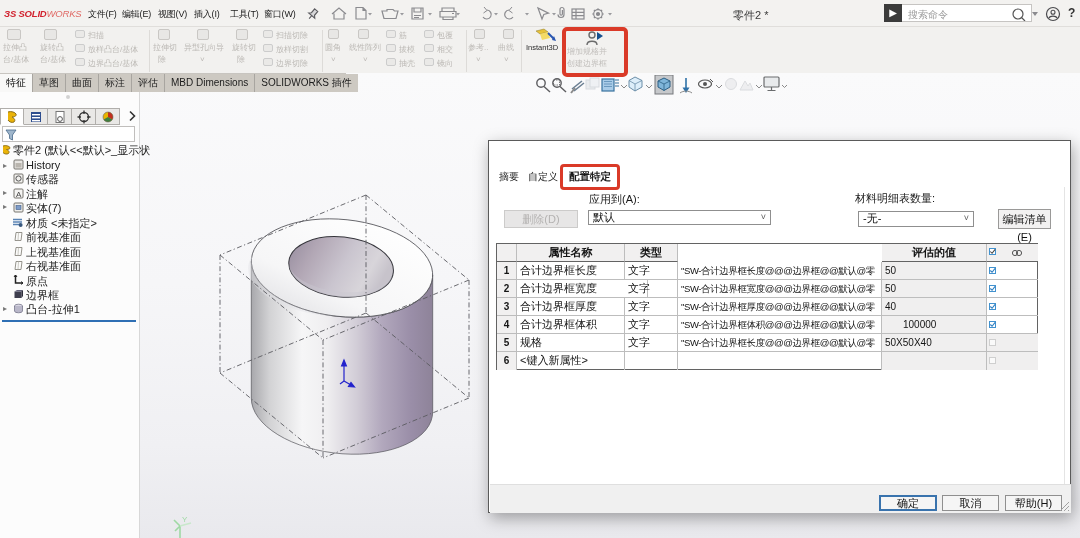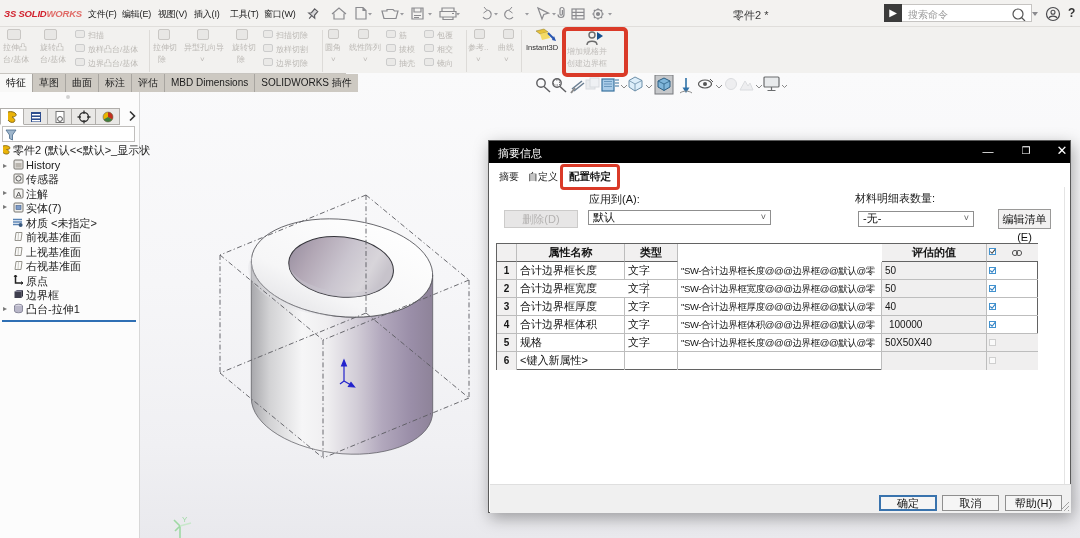--- a/index.html
+++ b/index.html
@@ -54,21 +54,21 @@
 .cb{position:absolute;width:7px;height:7px;border:1px solid #4292cf;background:#fff}
 .cb.off{border-color:#cfcfcf}
 
 #dfoot{position:absolute;left:1px;top:343px;width:581px;height:29px;background:#f0f0f0;border-top:1px solid #dfdfdf}
 .fbtn{position:absolute;top:354px;width:57px;height:16px;background:#f5f5f5;border:1px solid #8f8f8f;font-size:11px;text-align:center;line-height:14px;color:#111}
 .fbtn.def{border:2px solid #3973ad;line-height:12px}
 </style></head>
 <body>
 <div id="viewport" class="abs"></div>
 <div id="menubar" class="abs"></div>
-<div class="abs logo">ЗS <span style="font-style:italic;color:#d1212e">SOLID</span><span style="font-weight:bold;color:#e06a66">WORKS</span></div>
+<div class="abs logo">ЗS <span style="font-style:italic;color:#d1212e">SOLID</span><span style="font-weight:normal;color:#e06a66">WORKS</span></div>
 <div class="abs menu" style="left:88px">文件(F)</div>
 <div class="abs menu" style="left:122px">编辑(E)</div>
 <div class="abs menu" style="left:158px">视图(V)</div>
 <div class="abs menu" style="left:194px">插入(I)</div>
 <div class="abs menu" style="left:230px">工具(T)</div>
 <div class="abs menu" style="left:264px">窗口(W)</div>
 <div id="qat" class="abs" style="left:304px;top:5px">
 <svg width="320" height="17" viewBox="0 0 320 17">
 <g stroke="#8b8b8f" stroke-width="1.2" fill="none">
  <path d="M28,9 L35,3 L42,9 M30,8.5 V14 H40 V8.5"></path>
@@ -405,23 +405,20 @@
 <svg class="tic" style="left:13px;top:159px" viewBox="0 0 11 11">
         <ellipse cx="5.5" cy="3" rx="4" ry="1.8" fill="#d7d5e2" stroke="#6a6a80" stroke-width=".7"></ellipse>
         <path d="M1.5,3 V8 A4,1.8 0 0 0 9.5,8 V3" fill="#b9b7c9" stroke="#6a6a80" stroke-width=".7"></path>
       </svg>
 <div class="trow" style="left:26px;top:158px">凸台-拉伸1</div>
 </div>
 <div id="bluebar" class="abs"></div>
 </div>
 <div class="abs redbox" style="left:562px;top:27px;width:66px;height:50px"></div>
 <div id="dialog" class="abs">
-<div id="dtitle" class="abs">
-      <span>摘要信息</span>
-    </div>
 <div class="wbtn" style="left:484px">—</div>
 <div class="wbtn" style="left:522px;font-size:10px">❐</div>
 <div class="wbtn" style="left:558px;font-size:13px">✕</div>
 <div class="dtab" style="left:10px">摘要</div>
 <div class="dtab" style="left:39px">自定义</div>
 <div class="dtab" style="left:80px;font-weight:bold;font-size:10.5px">配置特定</div>
 <div class="abs redbox" style="left:71px;top:23px;width:60px;height:26px;border-width:3px;border-radius:4px"></div>
 <div class="dlabel" style="left:100px;top:51px">应用到(A):</div>
 <div class="btn" style="left:15px;top:69px;width:74px;height:18px;background:#e7e6e6;border-color:#cccbca;color:#b4b2b1;line-height:16px">删除(D)</div>
 <div class="combo" style="left:99px;top:69px;width:183px;height:15px">默认<span class="chev">˅</span></div>
@@ -475,21 +472,21 @@
  <div class="cell" style="left:490px;top:54px;width:51px;height:18px;border-right:none"></div>
  <div class="cb" style="left:492px;top:59px"></div>
       <svg class="abs" style="left:492px;top:59px" width="7" height="7" viewBox="0 0 8 8">
         <path d="M1.5,4 L3.5,6 L7,1.5" stroke="#2e7fc2" stroke-width="1.3" fill="none"></path>
       </svg>
 
  <div class="cell ncell" style="left:0;top:72px;width:20px;height:18px;line-height:17px">4</div>
  <div class="cell" style="left:20px;top:72px;width:108px;height:18px;line-height:17px;padding-left:3px">合计边界框体积</div>
  <div class="cell" style="left:128px;top:72px;width:53px;height:18px;line-height:17px;padding-left:3px">文字</div>
  <div class="cell" style="left:181px;top:72px;width:204px;height:18px;line-height:17px;padding-left:3px;font-size:9.5px;letter-spacing:-0.4px">"SW-合计边界框体积@@@边界框@@默认@零</div>
- <div class="cell gcell" style="left:385px;top:72px;width:105px;height:18px;line-height:17px;padding-left:7px;font-size:10px">100000</div>
+ <div class="cell gcell" style="left:385px;top:72px;width:105px;height:18px;line-height:17px;padding-left:21px;font-size:10px">100000</div>
  <div class="cell" style="left:490px;top:72px;width:51px;height:18px;border-right:none"></div>
  <div class="cb" style="left:492px;top:77px"></div>
       <svg class="abs" style="left:492px;top:77px" width="7" height="7" viewBox="0 0 8 8">
         <path d="M1.5,4 L3.5,6 L7,1.5" stroke="#2e7fc2" stroke-width="1.3" fill="none"></path>
       </svg>
 
  <div class="cell ncell" style="left:0;top:90px;width:20px;height:18px;line-height:17px">5</div>
  <div class="cell" style="left:20px;top:90px;width:108px;height:18px;line-height:17px;padding-left:3px">规格</div>
  <div class="cell" style="left:128px;top:90px;width:53px;height:18px;line-height:17px;padding-left:3px">文字</div>
  <div class="cell" style="left:181px;top:90px;width:204px;height:18px;line-height:17px;padding-left:3px;font-size:9.5px;letter-spacing:-0.4px">"SW-合计边界框长度@@@边界框@@默认@零</div>

